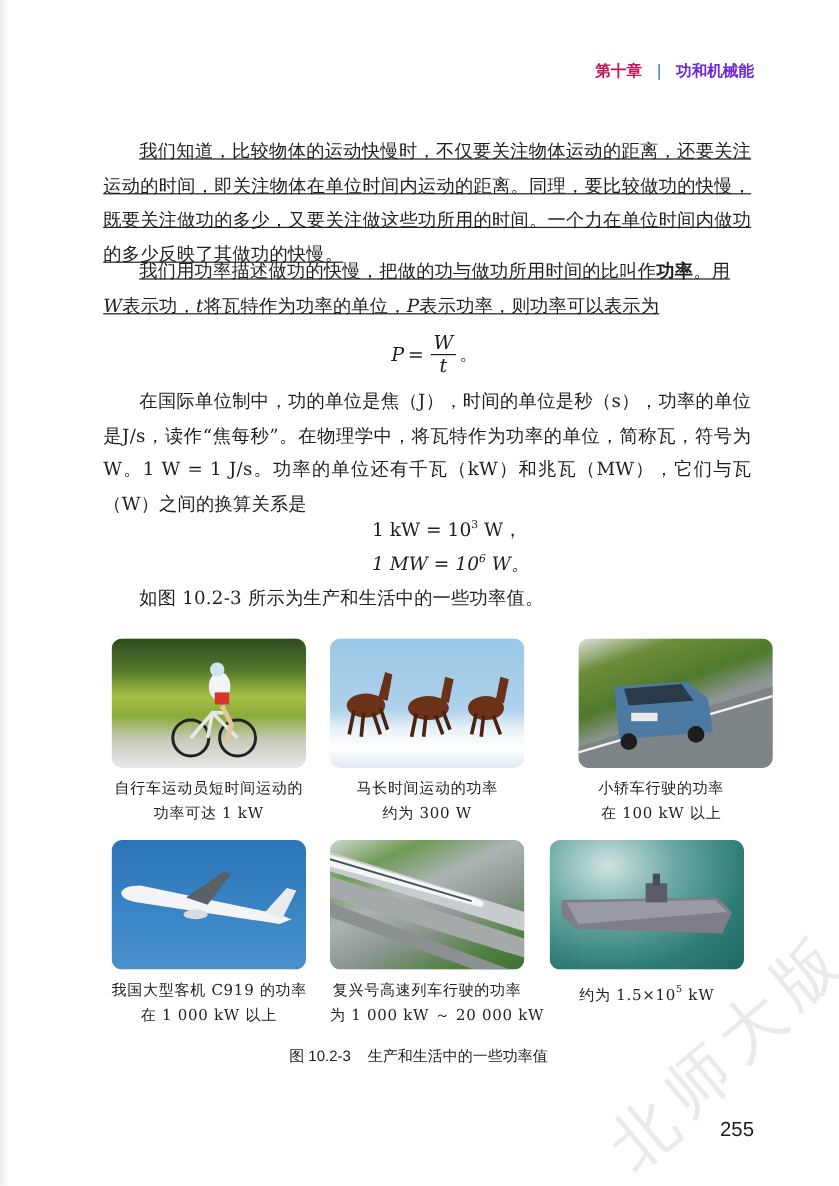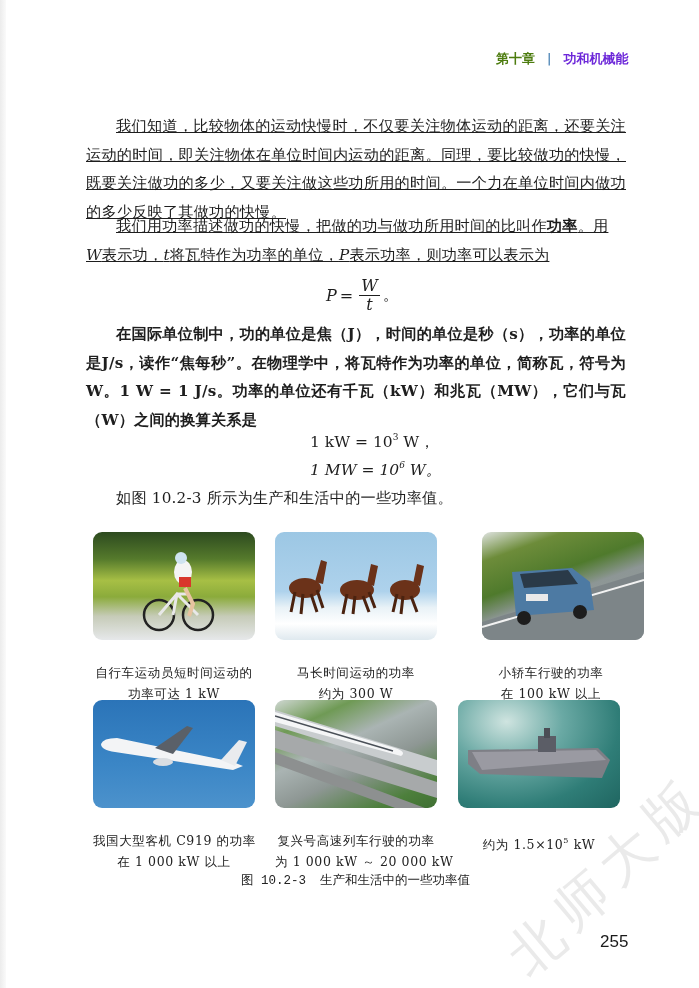--- a/index.html
+++ b/index.html
@@ -2,44 +2,44 @@
 <html><head>
 <meta charset="utf-8">
 <style>
   * { box-sizing: border-box; margin: 0; padding: 0; }
   html, body { width: 699px; height: 988px; background: #ffffff; overflow: hidden; }
   body { position: relative; font-family: "DejaVu Serif", "Liberation Serif", serif; color: #1e1e1e; }
 
   .page-edge { position: absolute; left: 0; top: 0; width: 6px; height: 988px; background: linear-gradient(to right, #ececec, #fafafa); }
 
   .running-header { position: absolute; top: 50px; left: 496px; font-family: "DejaVu Sans", "Liberation Sans", sans-serif; font-size: 13px; font-weight: bold; white-space: nowrap; }
-  .running-header .chapter { color: #4d7c0f; }
+  .running-header .chapter { color: #be185d; }
   .running-header .sep { color: #2d6fa8; margin: 0 12px; font-weight: normal; }
   .running-header .title { color: #6d28d9; }
 
   .para { position: absolute; left: 86px; width: 540px; font-size: 15.2px; line-height: 28.5px; text-align: justify; letter-spacing: 0.2px; }
   .para .indent { display: inline-block; width: 30px; }
   .para b { font-family: "DejaVu Sans", "Liberation Sans", sans-serif; font-weight: bold; }
   .para i { font-style: italic; font-family: "DejaVu Serif", serif; }
 
   .formula { position: absolute; left: 326px; top: 277px; font-size: 16px; display: flex; align-items: center; }
   .formula i { font-style: italic; }
   .frac { display: inline-flex; flex-direction: column; align-items: center; margin: 0 3px; }
   .frac .num { border-bottom: 1px solid #1e1e1e; padding: 0 2px; line-height: 18px; }
   .frac .den { line-height: 18px; }
 
   .eq { position: absolute; left: 310px; font-size: 15.5px; white-space: nowrap; }
   .eq sup { font-size: 9px; vertical-align: 7px; }
 
   .figure-grid { position: absolute; left: 93px; top: 532px; width: 526px; }
   .fig { position: absolute; width: 162px; }
   .fig .photo { width: 162px; height: 108px; border-radius: 9px; overflow: hidden; position: relative; }
-  .fig .cap { margin-top: 22px; text-align: center; font-size: 12.5px; line-height: 21px; color: #222; white-space: nowrap; letter-spacing: 0.6px; }
-
-  .fig-caption { position: absolute; left: 241px; top: 872px; font-family: Liberation Mono, monospace; font-size: 12.5px; color: #222; white-space: nowrap; }
+  .fig .cap { margin-top: 6px; text-align: center; font-size: 12.5px; line-height: 21px; color: #222; white-space: nowrap; letter-spacing: 0.6px; }
+
+  .fig-caption { position: absolute; left: 241px; top: 872px; font-family: Liberation Sans, sans-serif; font-size: 12.5px; color: #222; white-space: nowrap; }
   .fig-caption .num { margin-right: 14px; }
 
   .page-number { position: absolute; left: 600px; top: 932px; font-family: "Liberation Sans", "DejaVu Sans", sans-serif; font-size: 17px; color: #1a1a1a; }
 
   .watermark { position: absolute; left: 500px; top: 780px; width: 210px; height: 210px; pointer-events: none; }
   .watermark span { position: absolute; font-family: "DejaVu Sans", sans-serif; font-size: 54px; color: rgba(180,180,180,0.28); transform: rotate(-40deg); }
 
   
   .bike-bg { position: absolute; inset: 0; background: linear-gradient(180deg, #2d4a1f 0%, #557a2c 25%, #a7bf45 45%, #8bab3b 60%, #c6cbb8 78%, #e6e8ea 100%); }
   .horse-bg { position: absolute; inset: 0; background: linear-gradient(180deg, #9cc7e4 0%, #aed2ec 55%, #e9f2f7 70%, #ffffff 85%, #dfe9ef 100%); }
@@ -68,21 +68,21 @@
 <div class="formula">
   <i>P</i>
   <span style="margin:0 3px;">=</span>
   <span class="frac">
     <i class="num">W</i>
     <i class="den">t</i>
   </span>
   <span>。</span>
 </div>
 
-<p class="para" style="top:320px;font-weight:bold;">
+<p class="para" style="top:320px;">
   <span class="indent"></span><span>在国际单位制中，功的单位是焦（J），时间的单位是秒（s），功率的单位是J/s，读作“焦每秒”。在物理学中，将瓦特作为功率的单位，简称瓦，符号为W。1 W = 1 J/s。功率的单位还有千瓦（kW）和兆瓦（MW），它们与瓦（W）之间的换算关系是</span>
 </p>
 
 <div class="eq" style="top:432px;">
   <span>1 kW = 10</span><sup>3</sup><span> W，</span>
 </div>
 <div class="eq" style="top:460px;font-style:italic;">
   <span>1 MW = 10</span><sup>6</sup><span> W。</span>
 </div>
 

